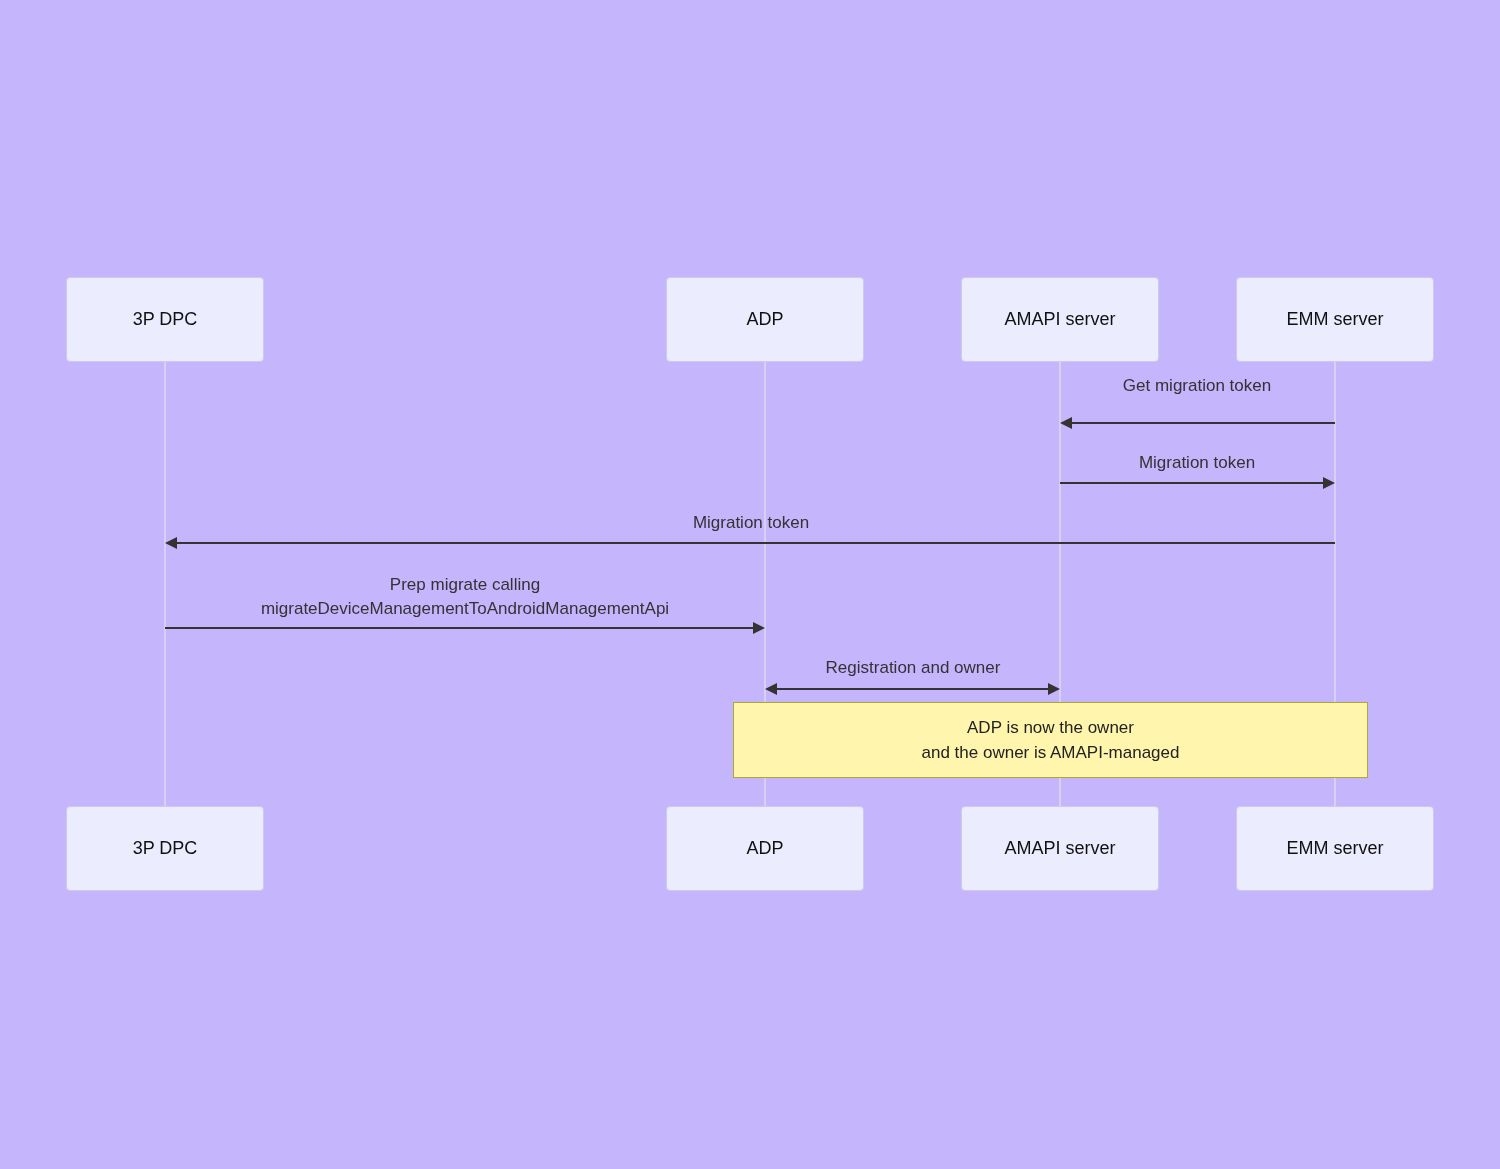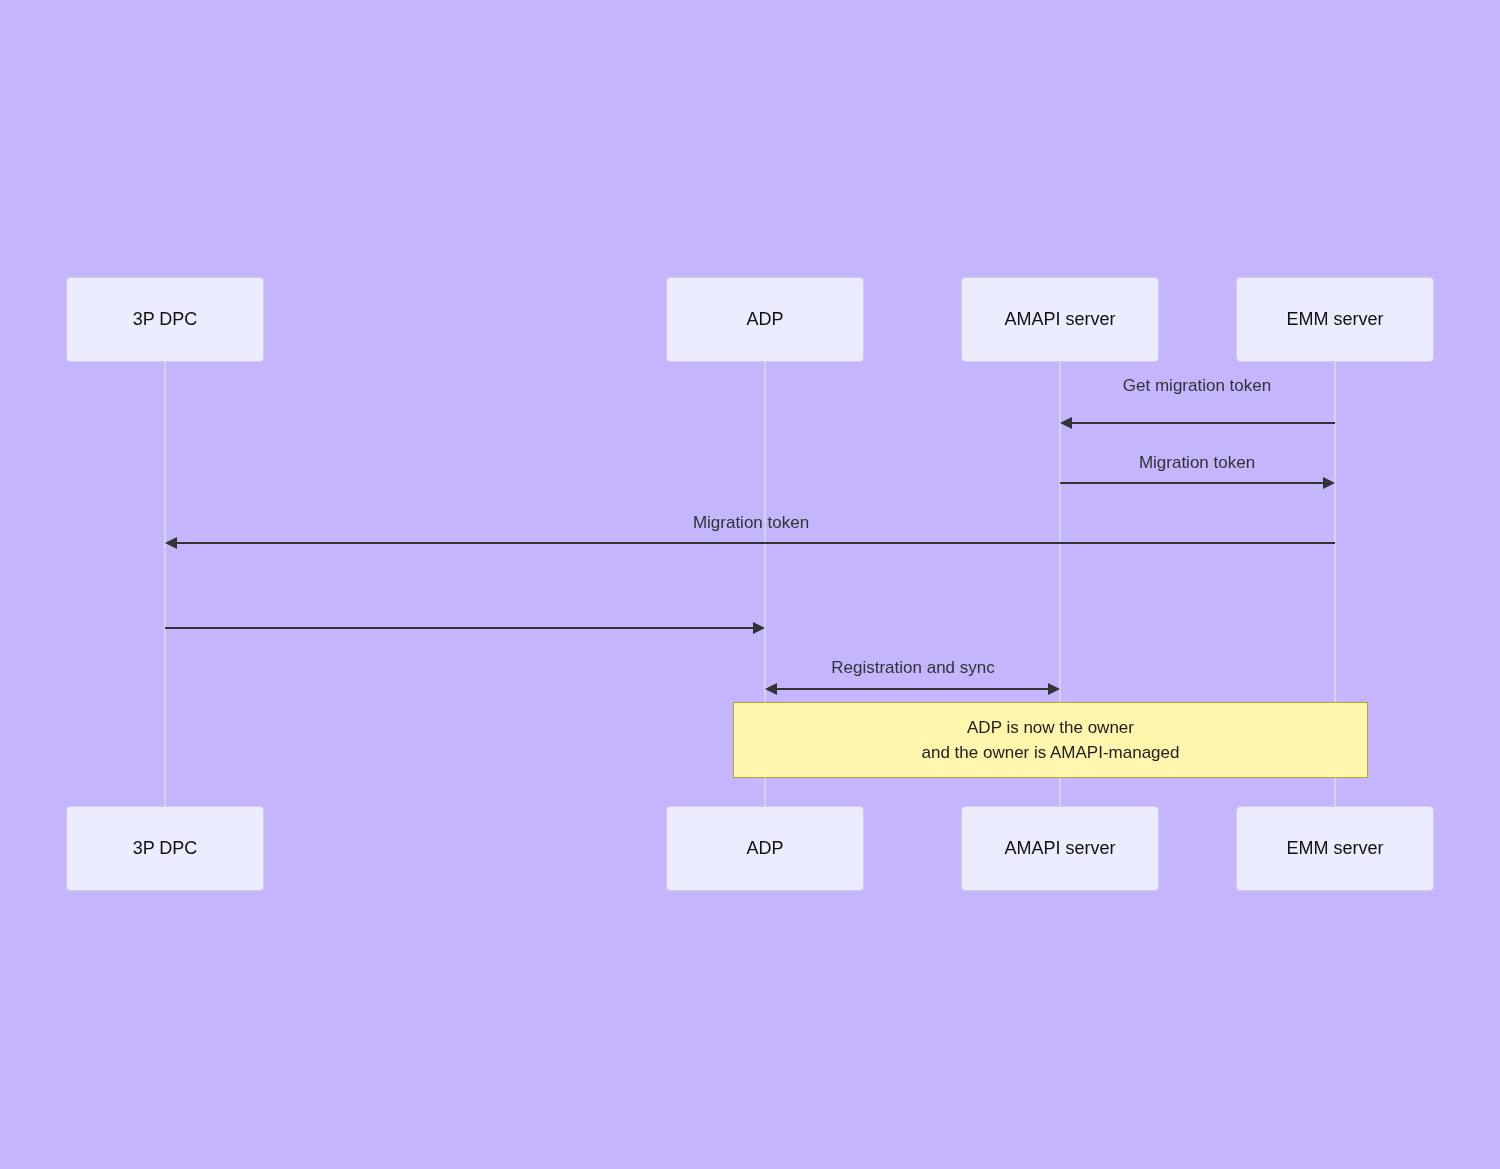--- a/index.html
+++ b/index.html
@@ -109,25 +109,27 @@
 
   <div class="msg-label" style="left:1197px;top:453px">Migration token</div>
   <div class="msg-line" style="left:1060px;top:482px;width:264px"></div>
   <div class="head-r" style="left:1323px;top:477px"></div>
 
   <div class="msg-label" style="left:751px;top:513px">Migration token</div>
   <div class="msg-line" style="left:176px;top:542px;width:1159px"></div>
   <div class="head-l" style="left:165px;top:537px"></div>
 
   <div class="msg-label two-line" style="left:465px;top:573px">
+    <div>Prep migrate calling</div>
+    <div>migrateDeviceManagementToAndroidManagementApi</div>
   </div>
   <div class="msg-line" style="left:165px;top:627px;width:589px"></div>
   <div class="head-r" style="left:753px;top:622px"></div>
 
-  <div class="msg-label" style="left:913px;top:658px">Registration and sync</div>
+  <div class="msg-label" style="left:913px;top:658px">Registration and owner</div>
   <div class="msg-line" style="left:776px;top:688px;width:273px"></div>
   <div class="head-l" style="left:765px;top:683px"></div>
   <div class="head-r" style="left:1048px;top:683px"></div>
 
   <div class="note">
     <div>ADP is now the owner</div>
     <div>and the owner is AMAPI-managed</div>
   </div>
 
   <div class="actor" style="left:66px;top:806px">

